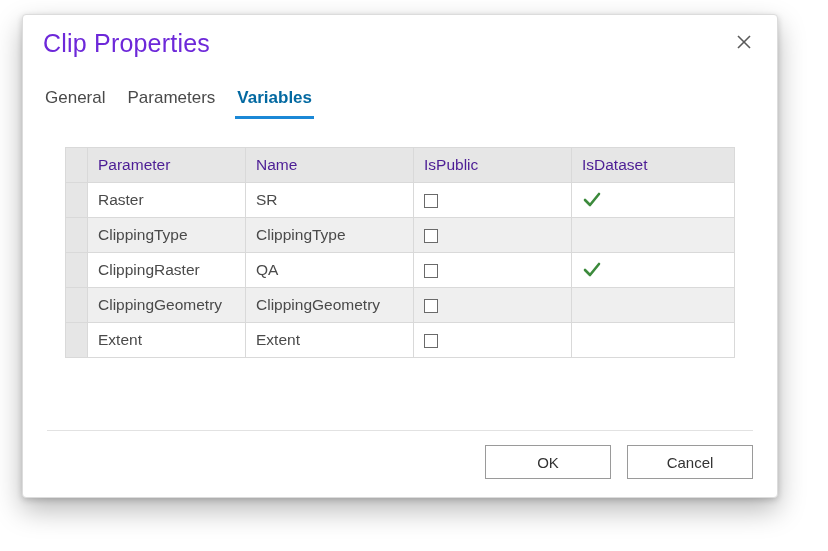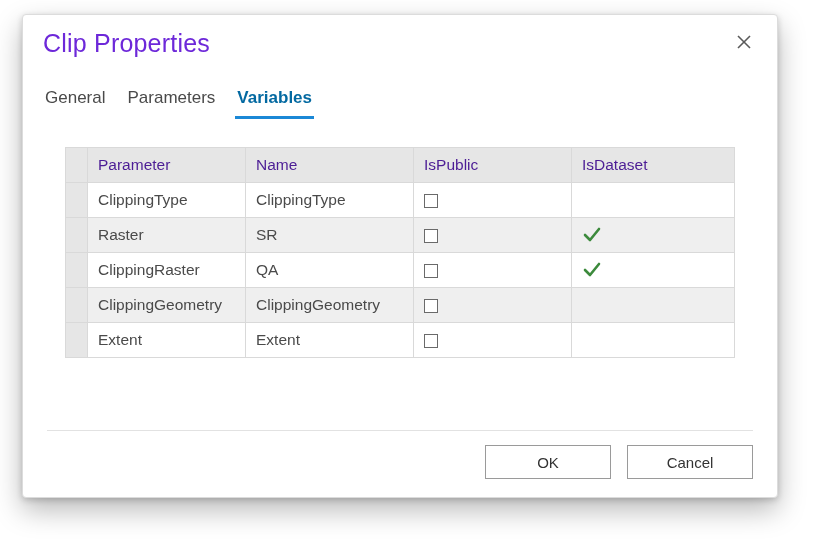--- a/index.html
+++ b/index.html
@@ -193,33 +193,33 @@
           <th class="rowhdr"></th>
           <th>Parameter</th>
           <th>Name</th>
           <th>IsPublic</th>
           <th>IsDataset</th>
         </tr>
       </thead>
       <tbody id="vars-body">
           <tr>
             <td class="rowhdr"></td>
-            <td>ClippingType</td>
-            <td>ClippingType</td>
-            <td class="center"><span class="checkbox"></span></td>
-            <td class="center"></td>
-          </tr>
-          <tr>
-            <td class="rowhdr"></td>
             <td>Raster</td>
             <td>SR</td>
             <td class="center"><span class="checkbox"></span></td>
             <td class="center"><span class="checkmark"><svg viewBox="0 0 20 20">
                   <path d="M3 10 L8 15 L17 4"></path>
                 </svg></span></td>
+          </tr>
+          <tr>
+            <td class="rowhdr"></td>
+            <td>ClippingType</td>
+            <td>ClippingType</td>
+            <td class="center"><span class="checkbox"></span></td>
+            <td class="center"></td>
           </tr>
           <tr>
             <td class="rowhdr"></td>
             <td>ClippingRaster</td>
             <td>QA</td>
             <td class="center"><span class="checkbox"></span></td>
             <td class="center"><span class="checkmark"><svg viewBox="0 0 20 20">
                   <path d="M3 10 L8 15 L17 4"></path>
                 </svg></span></td>
           </tr>

